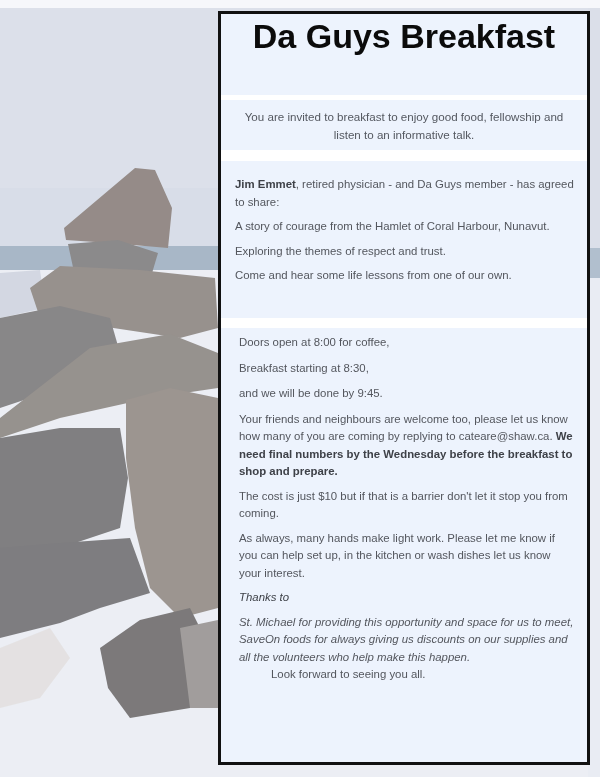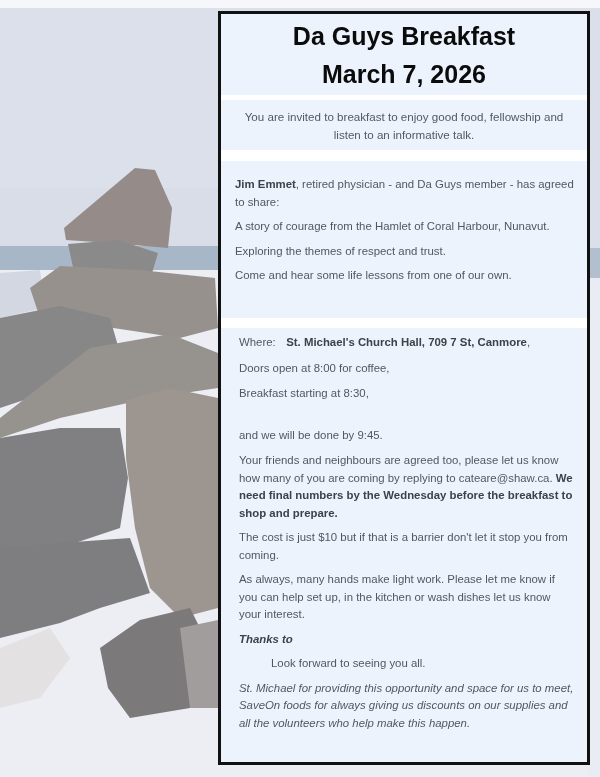--- a/index.html
+++ b/index.html
@@ -22,35 +22,35 @@
       border: 3px solid #111; background: #ffffff;
       box-sizing: content-box;
     }
     .sec { background: #edf3fd; position: absolute; left: 0; right: 0; }
     .sec-title { top: 0; height: 81px; text-align: center; }
     .sec-intro { top: 86px; height: 50px; text-align: center; }
     .sec-speaker { top: 147px; height: 157px; }
     .sec-details { top: 314px; height: 434px; }
 
     .title-line {
-      font-weight: bold; color: #0b0b0b; font-size: 25px; line-height: 38px;
+      font-weight: bold; color: #0b0b0b; font-size: 34px; line-height: 38px;
       font-family: "Liberation Sans", sans-serif;
     }
     .title-line.first { padding-top: 3px; }
     .intro-text {
       color: #545860; font-size: 11.6px; line-height: 18px; padding: 8px 18px 0;
     }
     .body-text { color: #53565d; font-size: 11.4px; line-height: 17.5px; }
     .sec-speaker .inner { padding: 15px 12px 0 14px; }
     .sec-details .inner { padding: 6px 12px 0 18px; }
     .p { margin: 0 0 7px 0; }
     b { color: #3e4148; }
     .label { display: inline-block; width: 44px; }
     .label.when { width: 43px; }
-    .thanks-head { font-weight: bold; font-style: italic; color: #3e4148; }
+    .thanks-head { font-weight: normal; font-style: italic; color: #3e4148; }
     .italic { font-style: italic; }
     .indent { padding-left: 32px; }
     .email { color: #53565d; margin-top: 40px; }
   </style>
 </head>
 <body>
 
 <div class="bg">
   <svg width="600" height="769" viewBox="0 0 600 769">
 
@@ -78,49 +78,44 @@
     <rect x="588" y="240" width="12" height="30" fill="#9eb0c2"></rect>
     <rect x="588" y="270" width="12" height="499" fill="#e6e9f1"></rect>
   </svg>
   <div class="veil"></div>
 </div>
 
 <div class="panel">
 
   <div class="sec sec-title">
     <div class="title-line first">Da Guys Breakfast</div>
-    <div class="title-line">March 7, 2026</div>
   </div>
 
   <div class="sec sec-intro">
     <div class="intro-text">You are invited to breakfast to enjoy good food, fellowship and listen to an informative talk.</div>
   </div>
 
   <div class="sec sec-speaker">
     <div class="inner body-text">
       <p class="p"><b>Jim Emmet</b><span>, retired physician - and Da Guys member - has agreed to share:</span></p>
       <p class="p">A story of courage from the Hamlet of Coral Harbour, Nunavut.</p>
       <p class="p">Exploring the themes of respect and trust.</p>
       <p class="p">Come and hear some life lessons from one of our own.</p>
     </div>
   </div>
 
   <div class="sec sec-details">
     <div class="inner body-text">
-      <p class="p" style="margin-bottom:8px;">
-        <span class="label">Where:</span>
-        <b>St. Michael's Church Hall, 709 7 St, Canmore</b><span>,</span>
-      </p>
       <p class="p" style="margin-bottom:8px;">Doors open at 8:00 for coffee,</p>
-      <p class="p" style="margin-bottom:24px;">Breakfast starting at 8:30,</p>
+      <p class="p" style="margin-bottom:8px;">Breakfast starting at 8:30,</p>
       <p class="p" style="margin-bottom:8px;">and we will be done by 9:45.</p>
       <p class="p">
-        <span>Your friends and neighbours are agreed too, please let us know how many of you are coming by replying to </span><span class="email">cateare@shaw.ca</span><span>.  </span><b>We need final numbers by the Wednesday before the breakfast to shop and prepare.</b>
+        <span>Your friends and neighbours are welcome too, please let us know how many of you are coming by replying to </span><span class="email">cateare@shaw.ca</span><span>.  </span><b>We need final numbers by the Wednesday before the breakfast to shop and prepare.</b>
       </p>
       <p class="p">The cost is just $10 but if that is a barrier don't let it stop you from coming.</p>
       <p class="p">As always, many hands make light work. Please let me know if you can help set up, in the kitchen or wash dishes let us know your interest.</p>
       <p class="p thanks-head">Thanks to</p>
+      <p class="p italic" style="margin-bottom:0;">St. Michael for providing this opportunity and space for us to meet, SaveOn foods for always giving us discounts on our supplies and all the volunteers who help make this happen.</p>
       <p class="p indent">Look forward to seeing you all.</p>
-      <p class="p italic" style="margin-bottom:0;">St. Michael for providing this opportunity and space for us to meet, SaveOn foods for always giving us discounts on our supplies and all the volunteers who help make this happen.</p>
     </div>
   </div>
 
 </div>
 
 </body></html>

